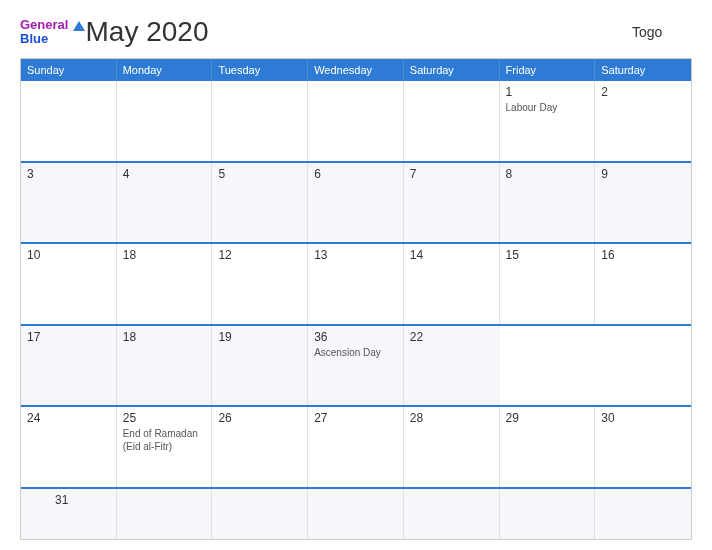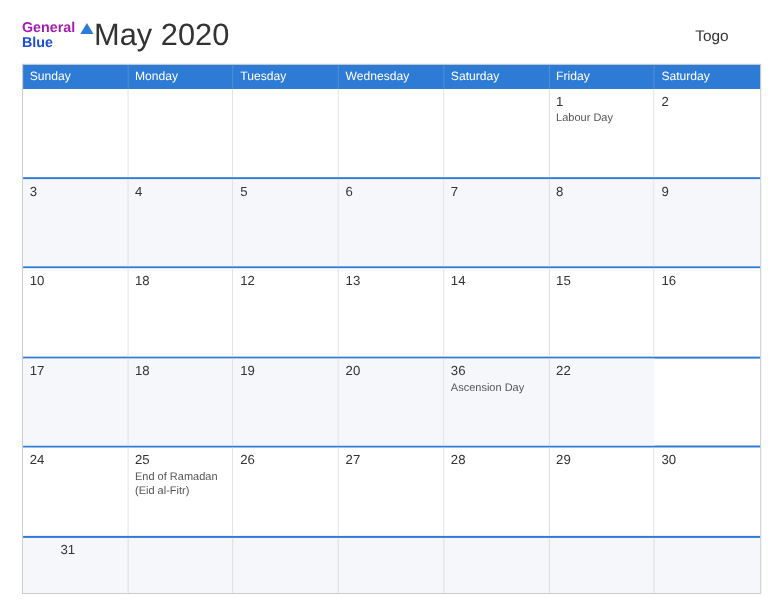--- a/index.html
+++ b/index.html
@@ -237,23 +237,20 @@
         <div class="cal-cell">
             <span class="day-num">17</span>
           </div>
         <div class="cal-cell">
             <span class="day-num">18</span>
           </div>
         <div class="cal-cell">
             <span class="day-num">19</span>
           </div>
         <div class="cal-cell">
-            <span class="day-num">20</span>
-          </div>
-        <div class="cal-cell">
           <span class="day-num">36</span>
           <span class="event-label">Ascension Day</span>
         </div>
         <div class="cal-cell">
             <span class="day-num">22</span>
           </div>
       </div>
 
       <div class="cal-week">
         <div class="cal-cell">

